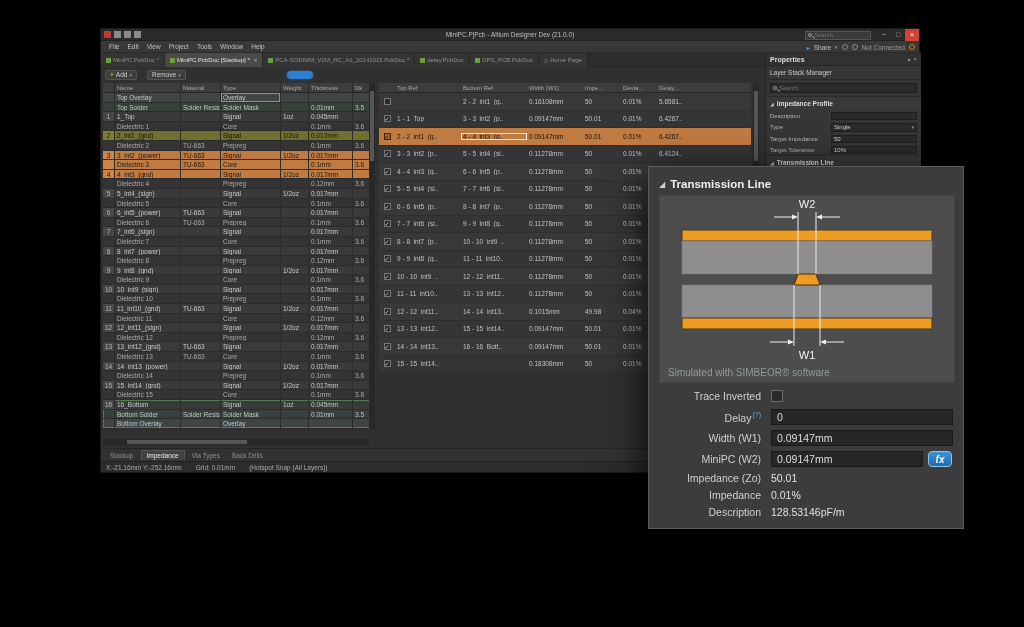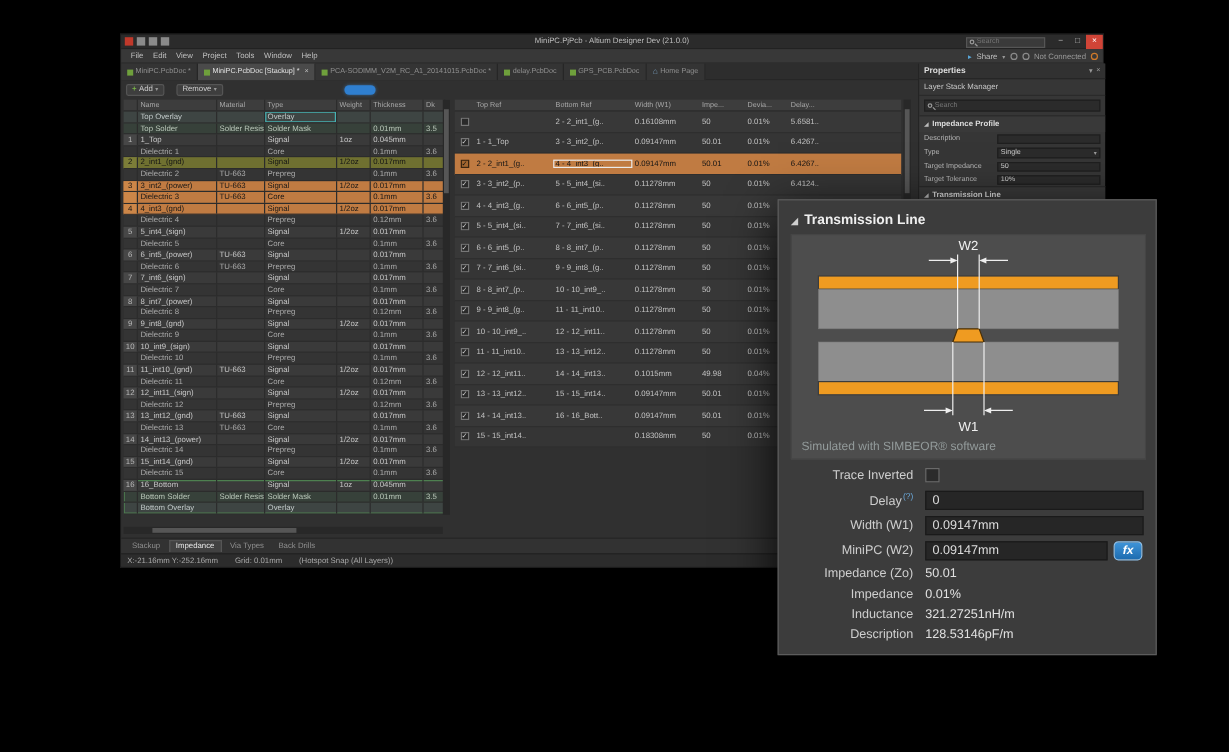--- a/index.html
+++ b/index.html
@@ -879,21 +879,17 @@
     </div>
     <div class="pop-row ro">
       <span class="pop-label">Impedance (Zo)</span>
       <span class="pop-value">50.01</span>
     </div>
     <div class="pop-row ro">
       <span class="pop-label">Impedance</span>
       <span class="pop-value">0.01%</span>
     </div>
     <div class="pop-row ro">
-      <span class="pop-label">Inductance</span>
-      <span class="pop-value">321.27251nH/m</span>
-    </div>
-    <div class="pop-row ro">
       <span class="pop-label">Description</span>
       <span class="pop-value">128.53146pF/m</span>
     </div>
   </div>
 </div>
 
 </body></html>

